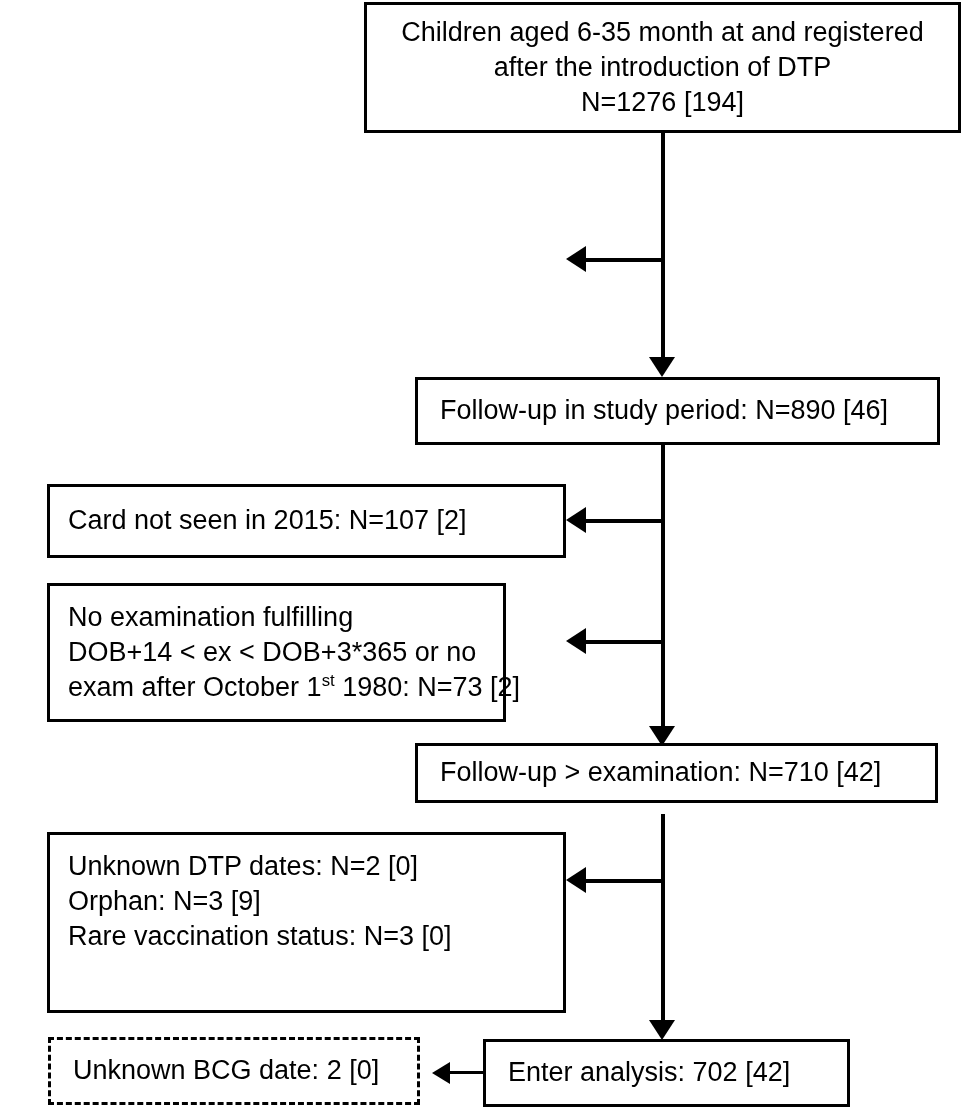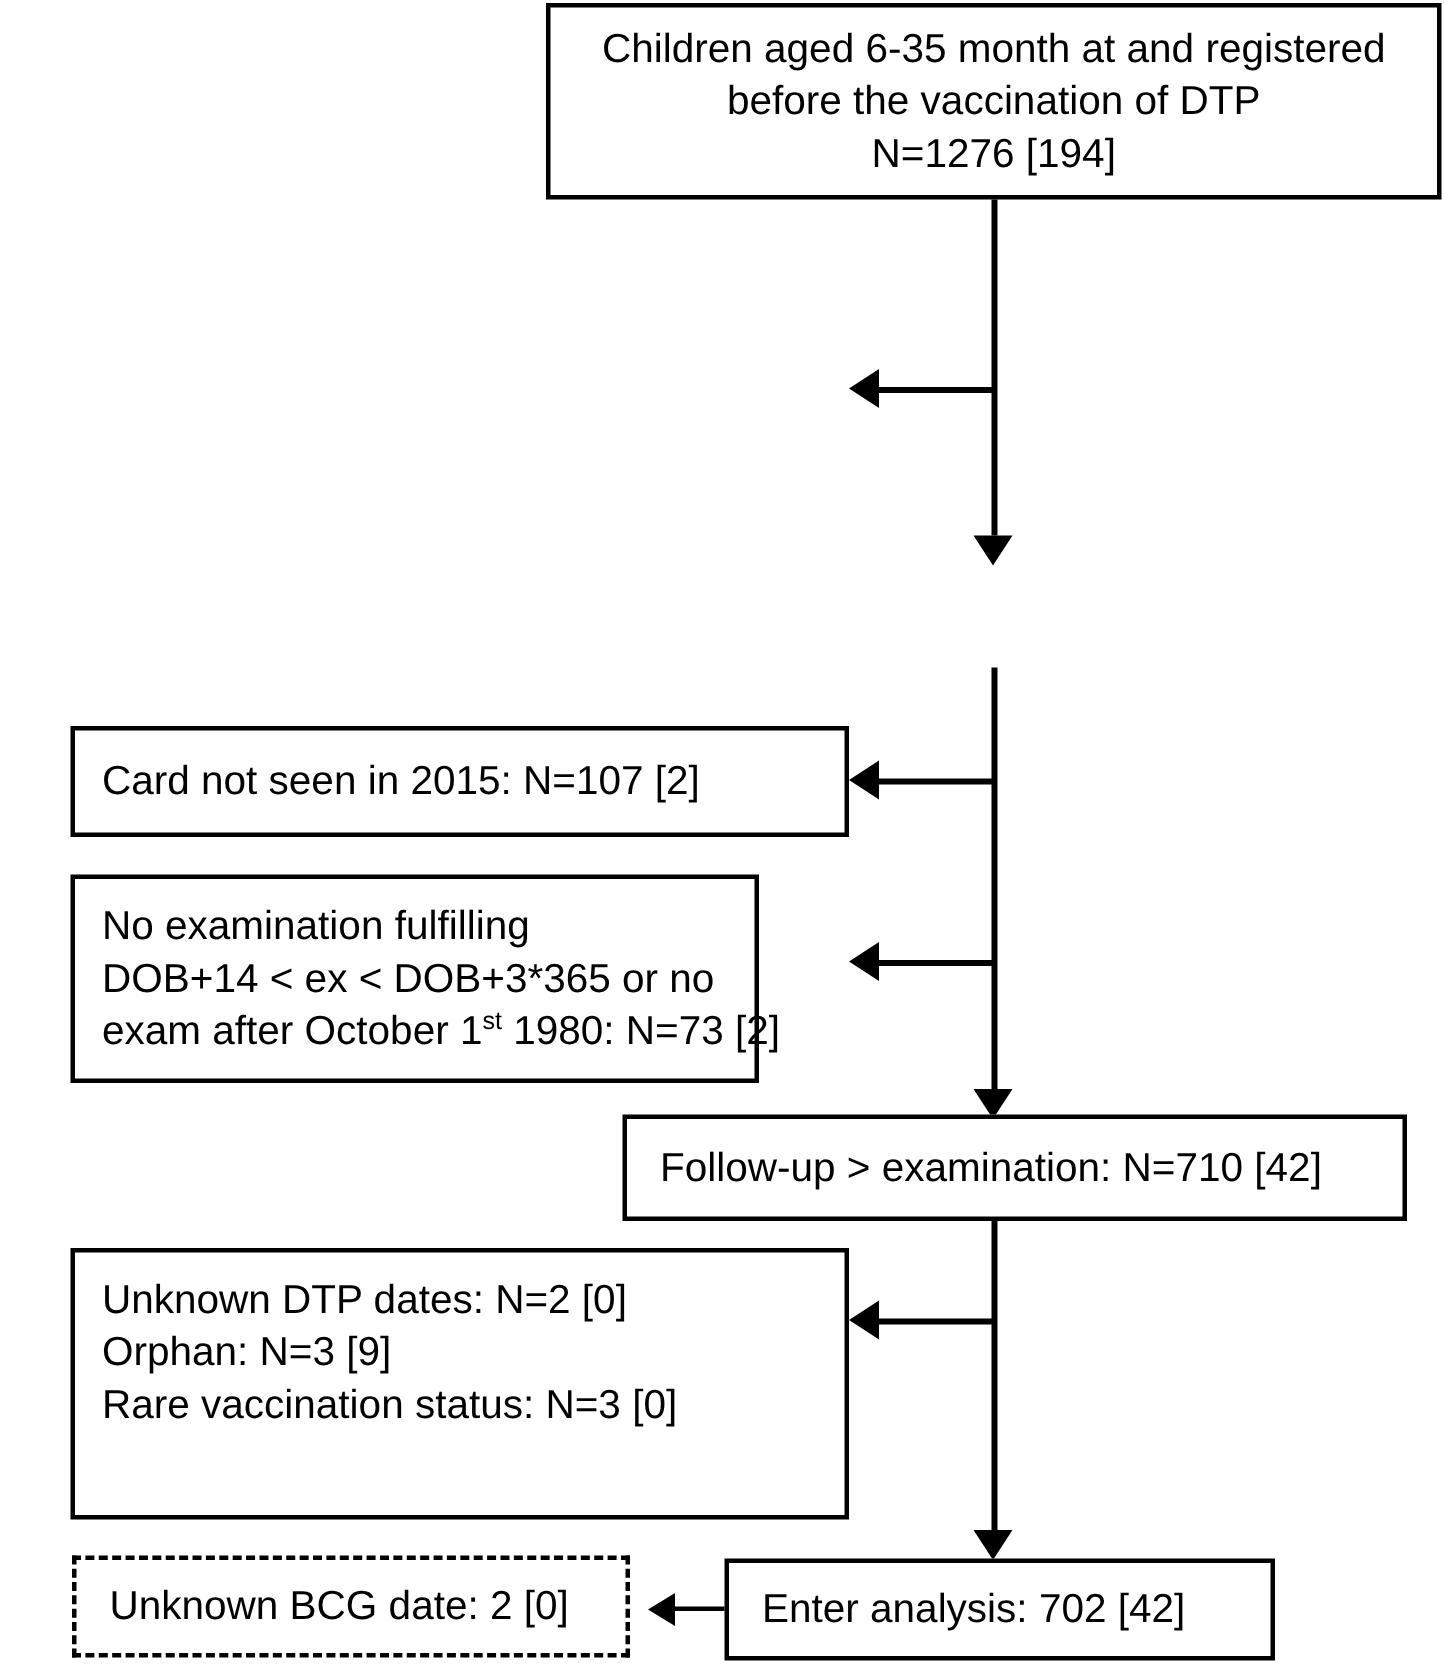--- a/index.html
+++ b/index.html
@@ -89,52 +89,55 @@
     border-right-width: 18px;
   }
 </style>
 </head>
 <body>
 
 <div id="canvas">
 
   <div class="box center" style="left:364px; top:2px; width:597px; height:131px;">
     <div class="line">Children aged 6-35 month at and registered</div>
-    <div class="line">before the vaccination of DTP</div>
+    <div class="line">after the introduction of DTP</div>
     <div class="line">N=1276 [194]</div>
   </div>
 
   <div class="vline" style="left:661px; top:133px; height:224px;"></div>
   <div class="arrow-down" style="left:649px; top:357px;"></div>
 
   <div class="hline" style="left:586px; top:258px; width:77px;"></div>
   <div class="arrow-left" style="left:566px; top:246px;"></div>
 
 
+  <div class="box mid-left" style="left:415px; top:377px; width:525px; height:68px;">
+    <div class="line">Follow-up in study period: N=890 [46]</div>
+  </div>
 
   <div class="vline" style="left:661px; top:445px; height:281px;"></div>
   <div class="arrow-down" style="left:649px; top:726px;"></div>
 
   <div class="hline" style="left:586px; top:519px; width:77px;"></div>
   <div class="arrow-left" style="left:566px; top:507px;"></div>
 
   <div class="hline" style="left:586px; top:640px; width:77px;"></div>
   <div class="arrow-left" style="left:566px; top:628px;"></div>
 
   <div class="box left-pad" style="left:47px; top:484px; width:519px; height:74px;">
     <div class="line">Card not seen in 2015: N=107 [2]</div>
   </div>
 
   <div class="box left-pad" style="left:47px; top:583px; width:459px; height:139px;">
     <div class="line">No examination fulfilling</div>
     <div class="line">DOB+14 &lt; ex &lt; DOB+3*365 or no</div>
     <div class="line"><span>exam after October 1</span><sup>st</sup><span> 1980: N=73 [2]</span></div>
   </div>
 
-  <div class="box mid-left" style="left:415px; top:743px; width:523px; height:71px;">
+  <div class="box mid-left" style="left:415px; top:743px; width:523px; height:60px;">
     <div class="line">Follow-up &gt; examination: N=710 [42]</div>
   </div>
 
   <div class="vline" style="left:661px; top:814px; height:206px;"></div>
   <div class="arrow-down" style="left:649px; top:1020px;"></div>
 
   <div class="hline" style="left:586px; top:879px; width:77px;"></div>
   <div class="arrow-left" style="left:566px; top:867px;"></div>
 
   <div class="box left-pad" style="left:47px; top:832px; width:519px; height:181px; justify-content:flex-start; padding-top:14px;">

